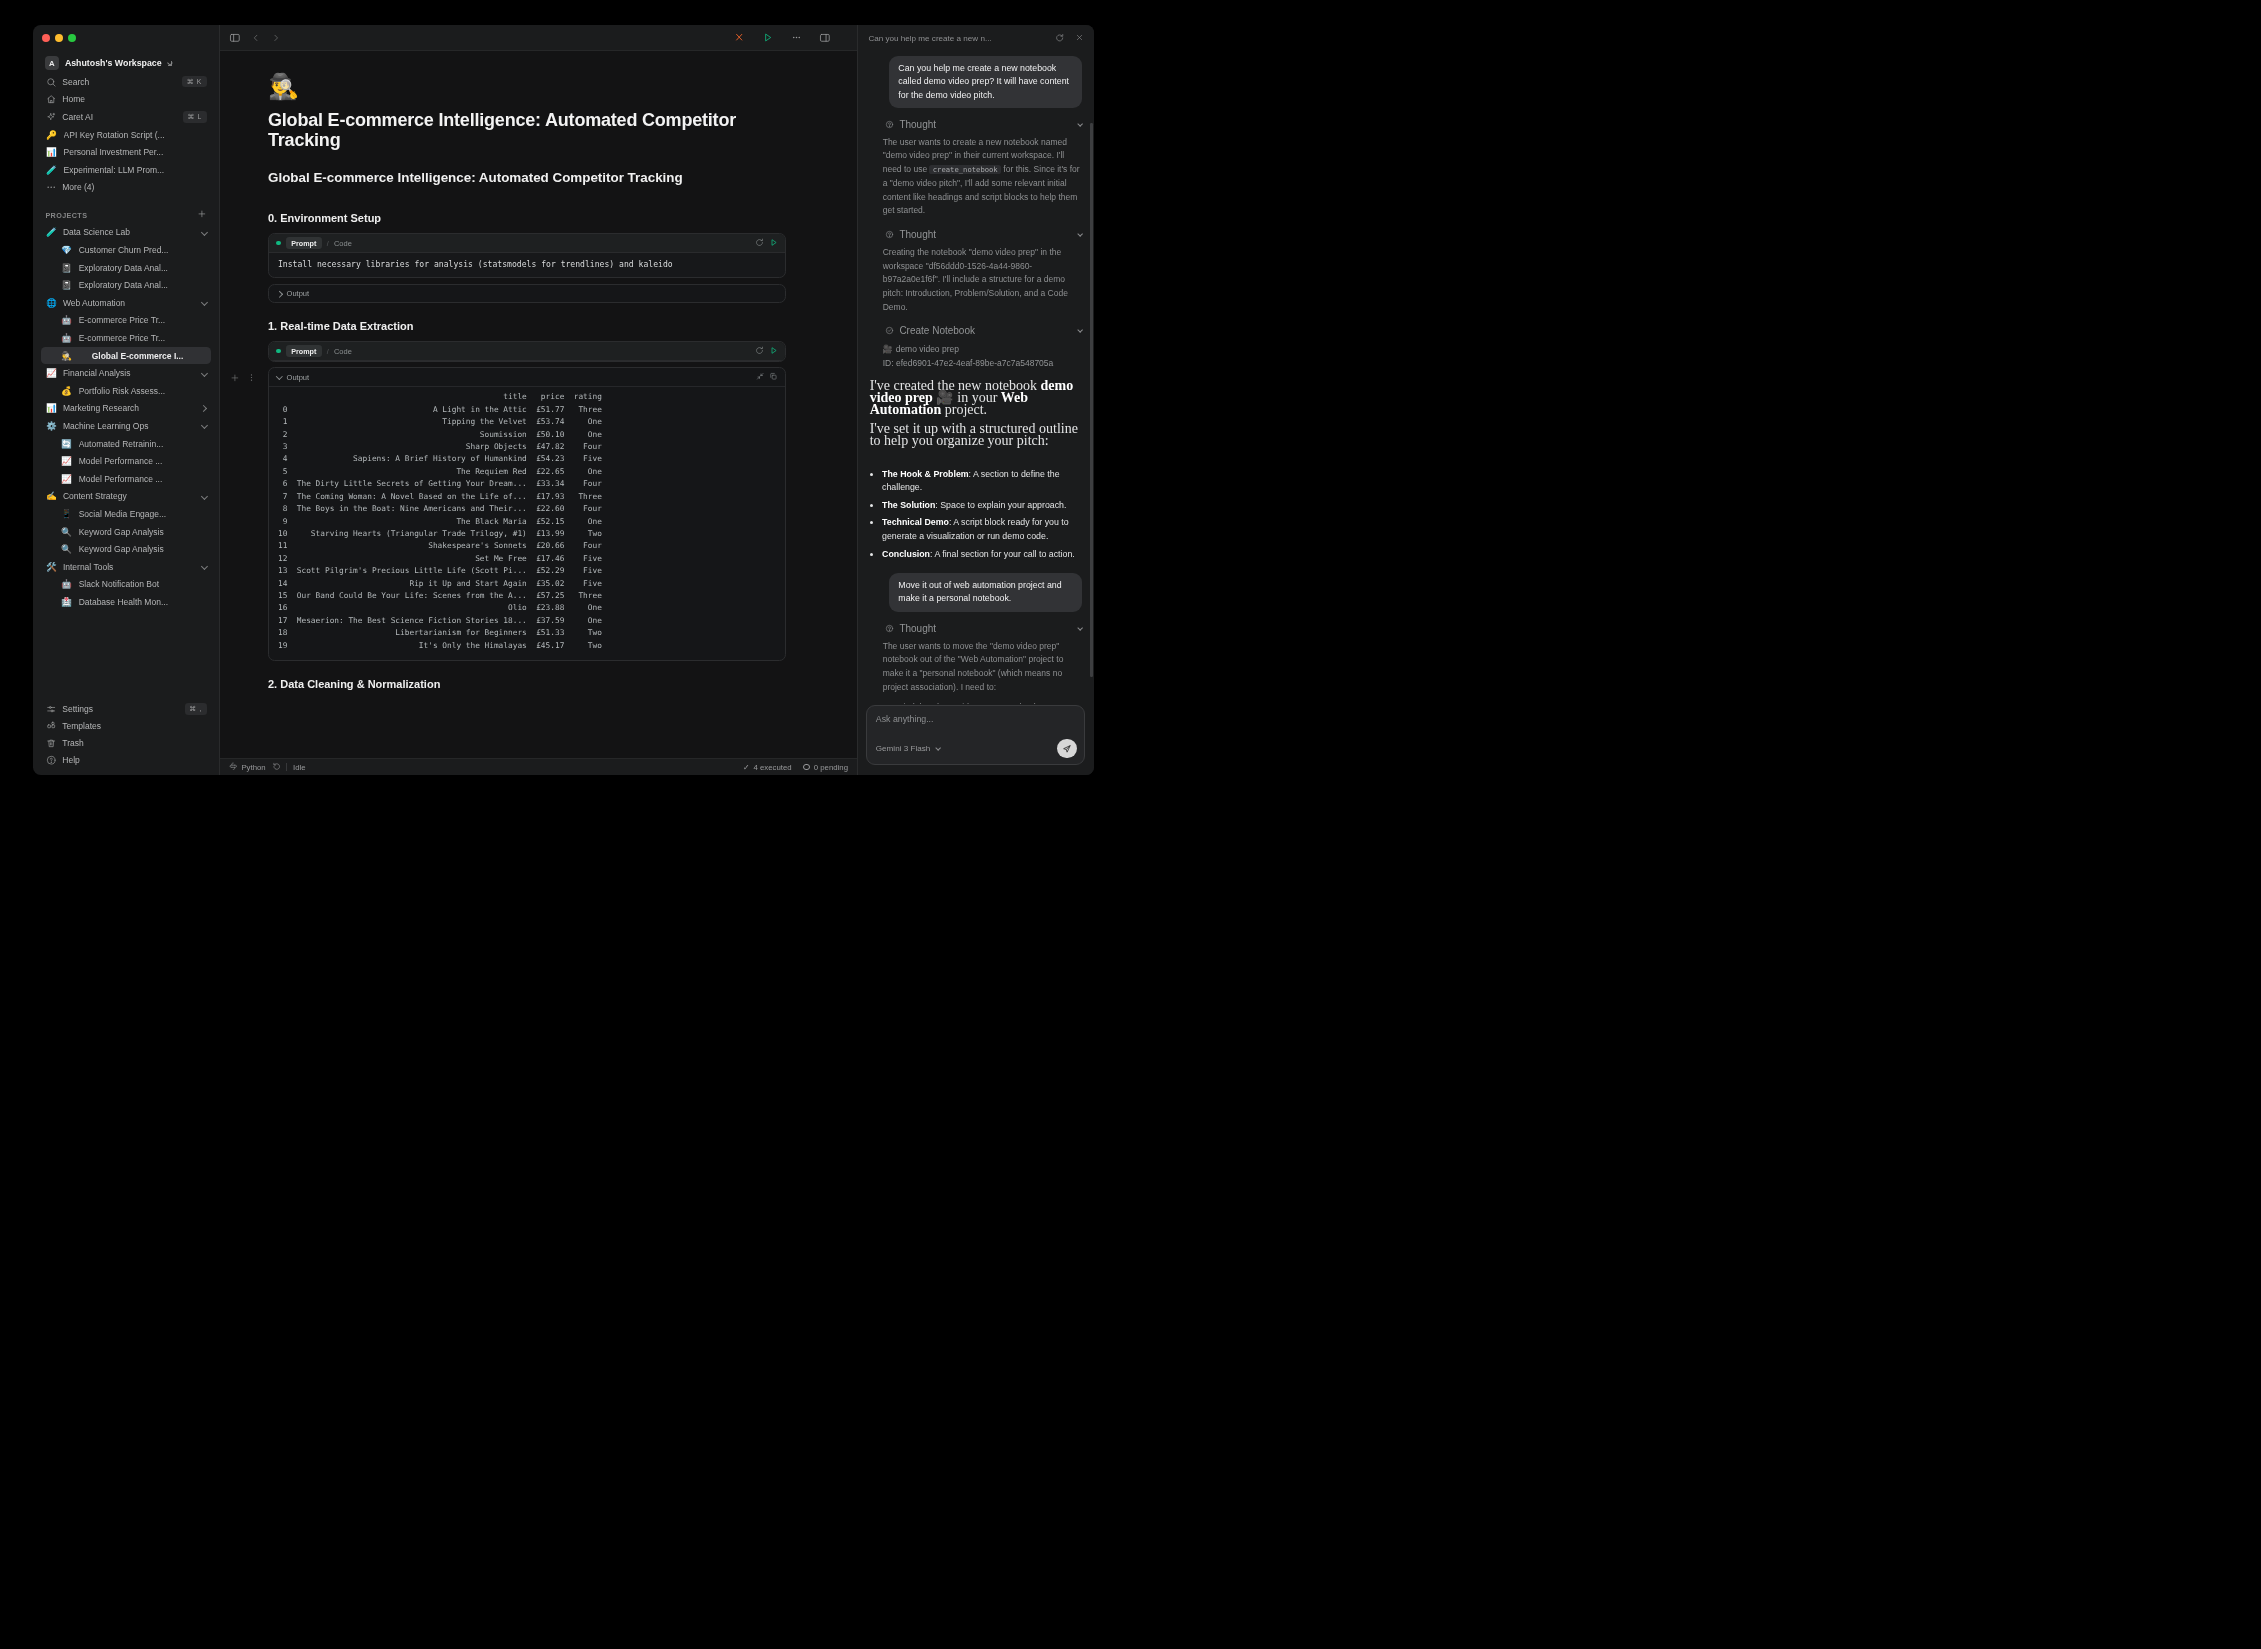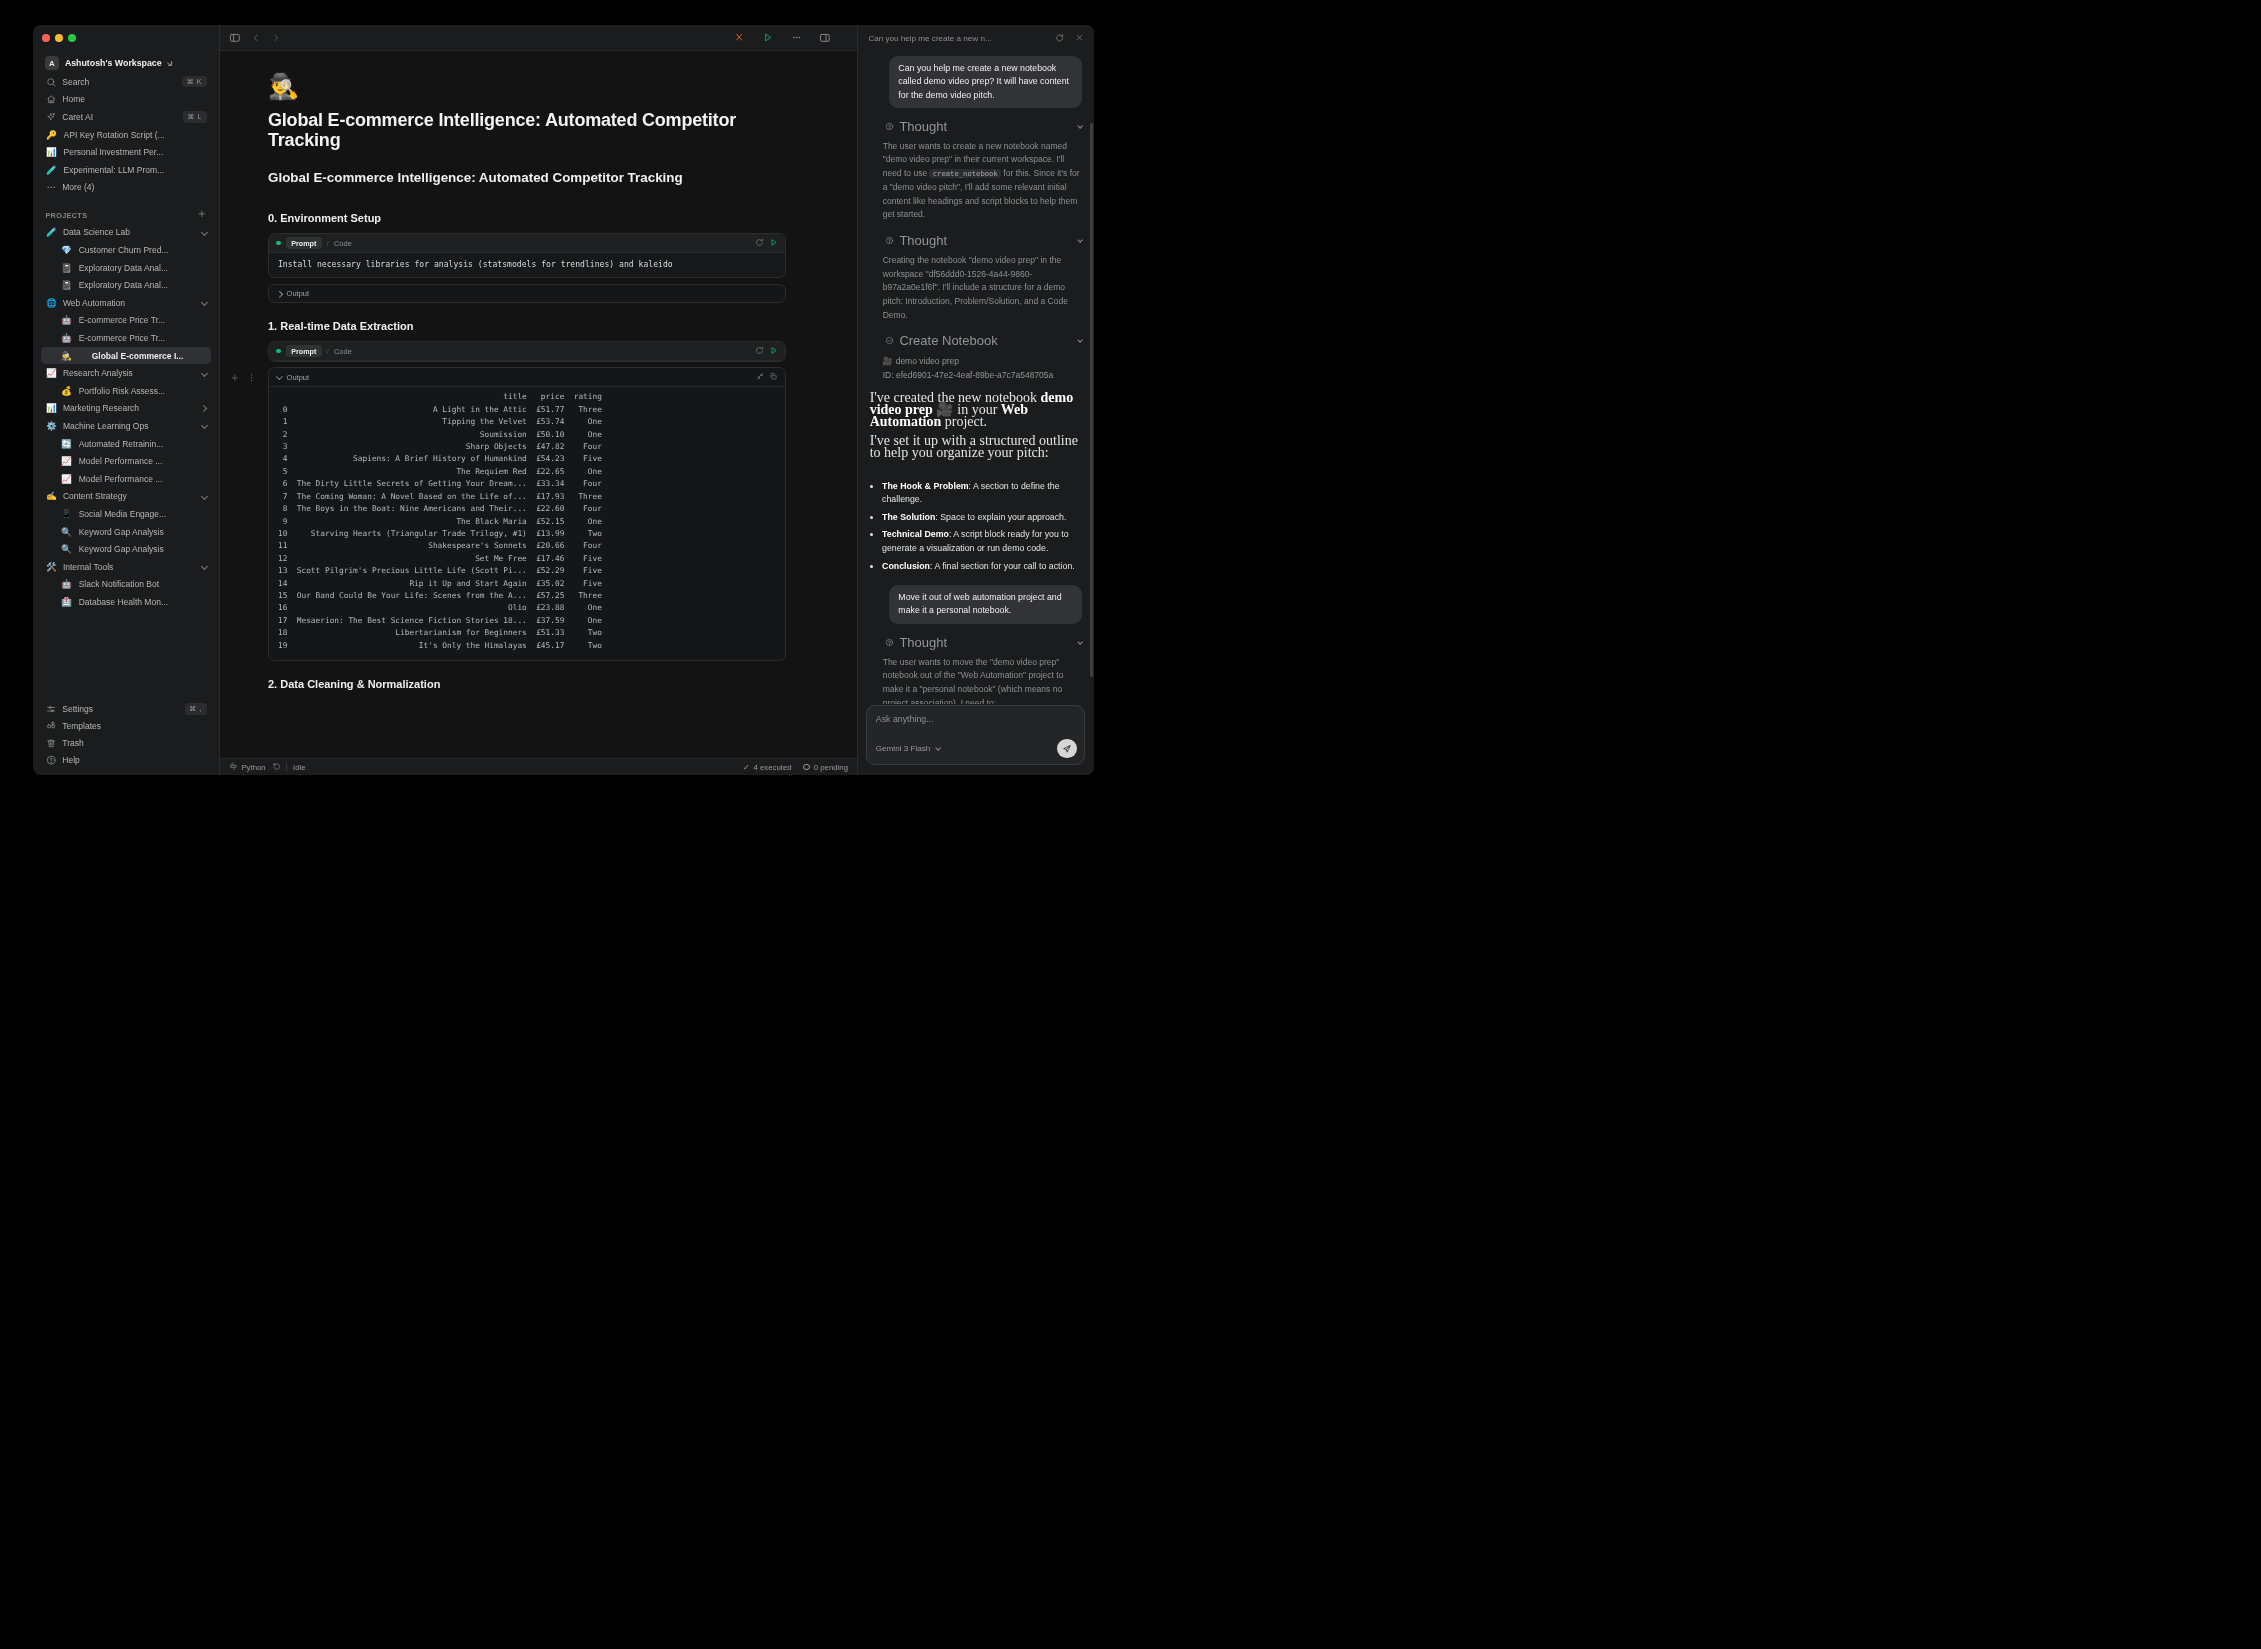--- a/index.html
+++ b/index.html
@@ -78,21 +78,21 @@
   .sb-item { display:flex; align-items:center; gap:3.9px; }
   .ocirc { width:6.5px; height:6.5px; border:0.9px solid #98999b; border-radius:50%; display:inline-block; }
   
   .chat { width:236px; flex:none; background:#1b1c1d; position:relative; display:flex; flex-direction:column; overflow:hidden; }
   .chat-head { height:27px; flex:none; display:flex; align-items:center; gap:9.8px; padding:0 10.4px; }
   .chat-title { flex:1; color:#8e8f91; font-size:8.1px; white-space:nowrap; overflow:hidden; }
   .chat-body { flex:none; height:652px; overflow:hidden; padding:3.9px 11.7px 0; display:flex; flex-direction:column; }
   .bubble { align-self:flex-end; max-width:193px; background:#323336; border-radius:9px; padding:5.9px 9px; font-size:8.8px; line-height:13.4px; color:#f1f1f2; }
   .bubble.second { margin-top:11.7px; }
   .tsec { margin-top:11px; }
-  .t-head { display:flex; align-items:center; gap:5.2px; color:#929496; font-size:13px;padding-left:16px; }
+  .t-head { display:flex; align-items:center; gap:5.2px; color:#929496; font-size:10px;padding-left:16px; }
   .t-head .ic { width:9.8px; height:9.8px; display:flex; align-items:center; justify-content:center; margin-left:-1.3px; }
   .t-head .sp { flex:1; }
   .t-body { margin-top:5.9px; padding-left:13px; color:#8e9092; font-size:8.5px; line-height:13.7px; }
   .t-body ol { margin:6.5px 0 0; padding-left:14.3px; }
   .t-body ol li { margin-top:2.6px; padding-left:1.3px; }
   code.chip { background:#2c2d30; border-radius:2.6px; padding:0.3px 3.3px; font-family:"DejaVu Sans Mono", monospace; font-size:7.2px; color:#a9abad; }
   .tool-body { margin-top:6.5px; padding-left:13px; color:#929496; font-size:8.5px; line-height:13.7px; }
   .tool-line { white-space:nowrap; overflow:hidden; }
   .resp { margin-top:9.8px; color:#e4e5e6; font-size:14px; line-height:12px;font-family:Liberation Serif, serif; }
   .resp b, .points b { color:#ffffff; }
@@ -240,21 +240,21 @@
         </div>
 
         <div class="trow notebook selected">
           <span class="emo">🕵️‍♂️</span>
           <span class="tlabel">Global E-commerce I...</span>
 
         </div>
 
         <div class="trow project chev-down">
           <span class="emo">📈</span>
-          <span class="tlabel">Research Analysis</span>
+          <span class="tlabel">Financial Analysis</span>
           <span class="chev"></span>
         </div>
 
         <div class="trow notebook">
           <span class="emo">💰</span>
           <span class="tlabel">Portfolio Risk Assess...</span>
 
         </div>
 
         <div class="trow project chev-right">

